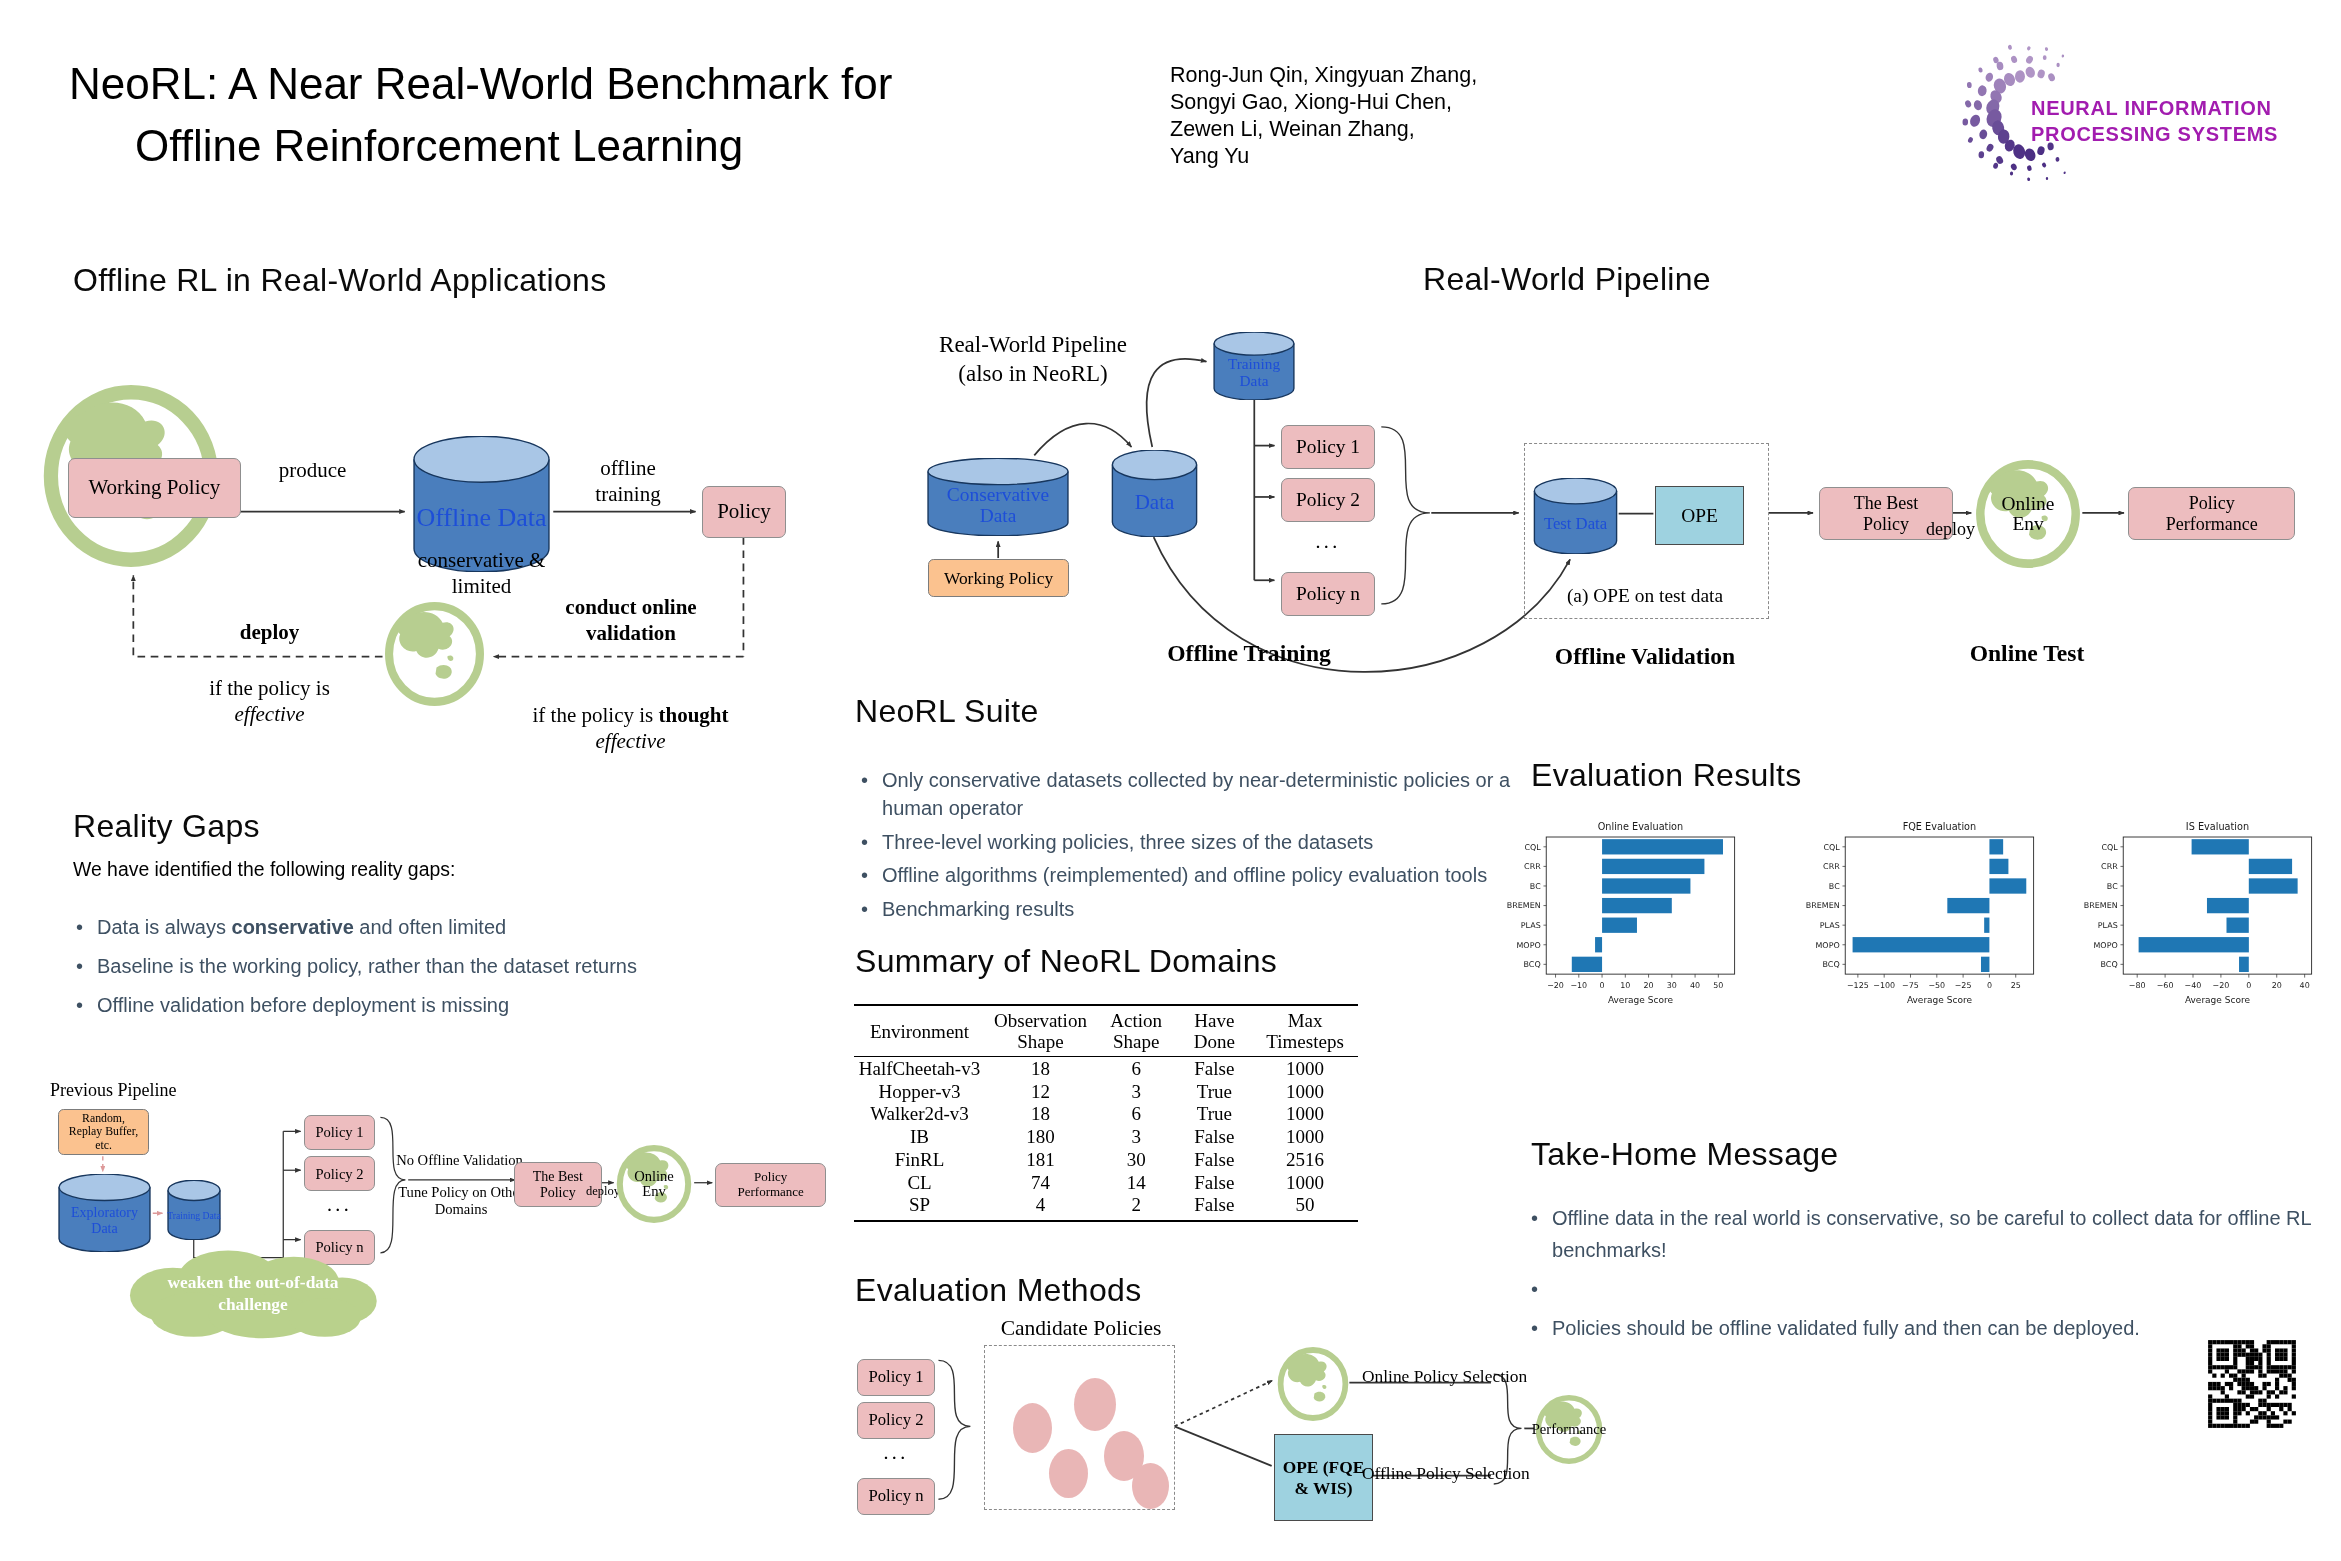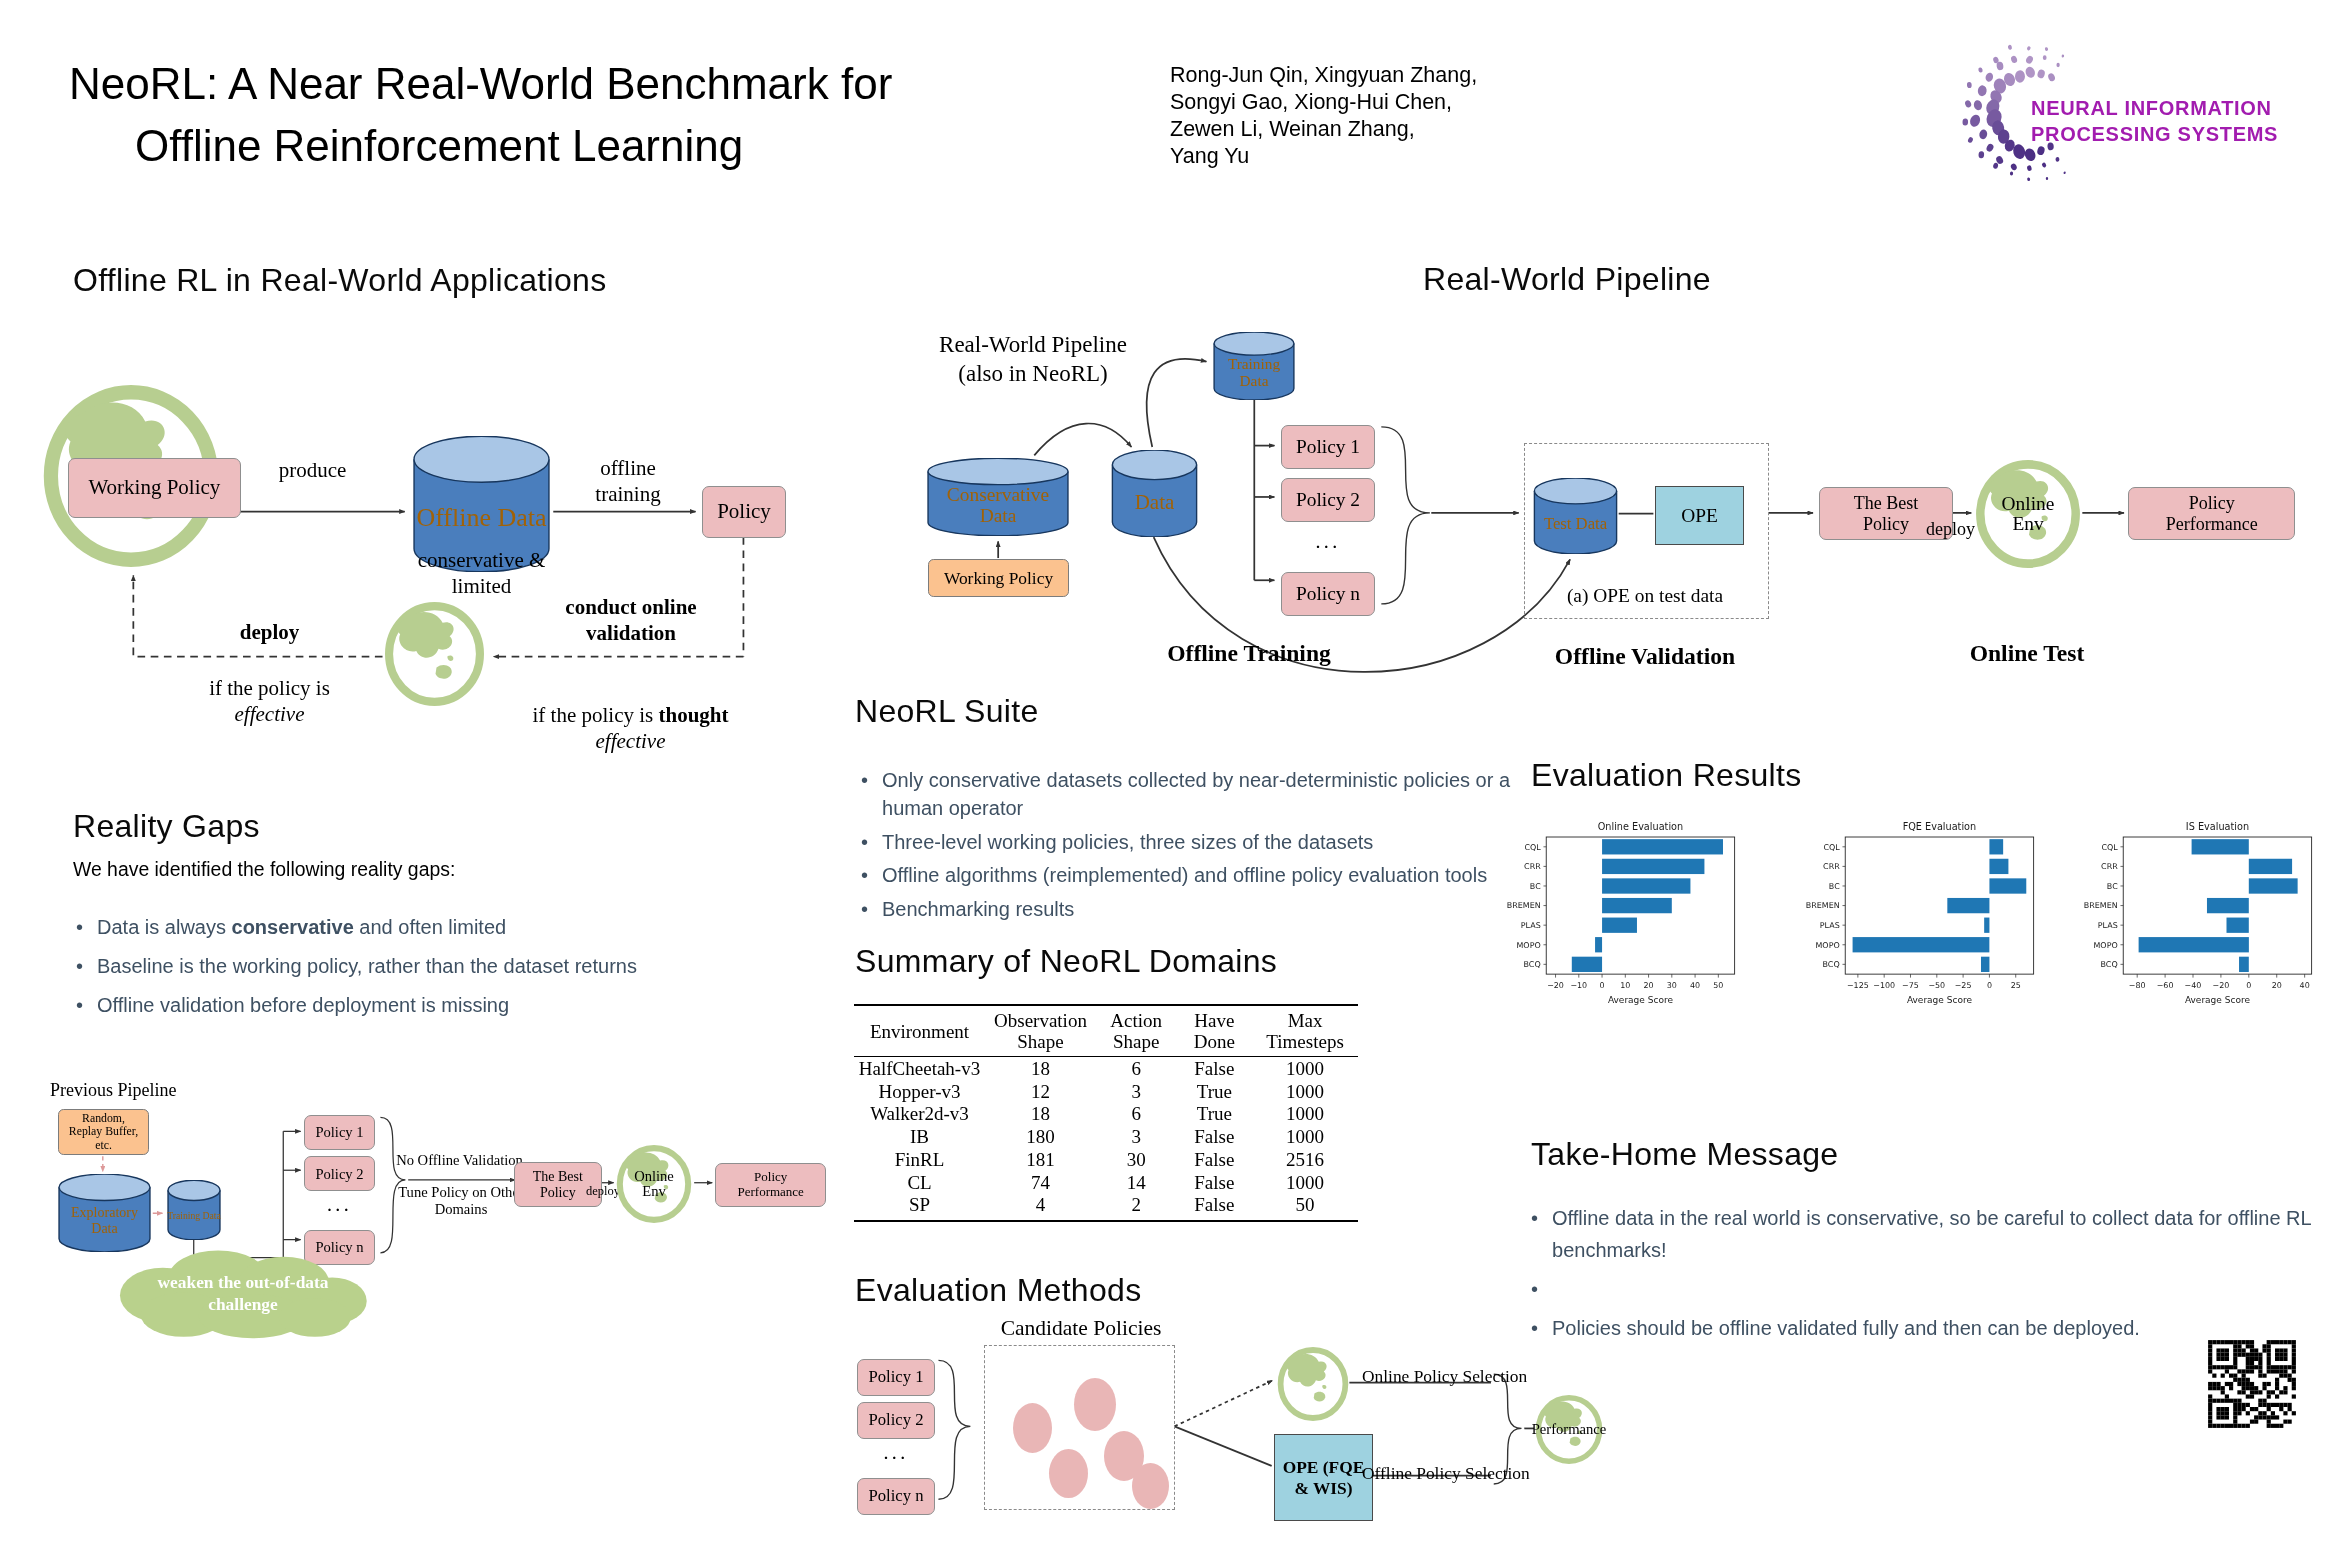--- a/index.html
+++ b/index.html
@@ -16,21 +16,21 @@
   .slate{color:#3E5062;}
   .pink{background:#EDBDBF;border:1.4px solid #8f8f8f;border-radius:7px;
         display:flex;align-items:center;justify-content:center;text-align:center;line-height:1.12;}
   .orange{background:#FBC28F;border:1.4px solid #7c7c7c;border-radius:5.6px;
         display:flex;align-items:center;justify-content:center;text-align:center;line-height:1.15;}
   .opebox{background:#9ED2E0;border:1.4px solid #4a4a4a;
         display:flex;align-items:center;justify-content:center;text-align:center;line-height:1.2;}
   .dashbox{border:1.4px dashed #8a8a8a;background:transparent;}
   .cyl{position:absolute;}
   .cyl .lbl{position:absolute;left:0;right:0;display:flex;align-items:center;justify-content:center;
-        text-align:center;line-height:1.1;color:#a16207;}
+        text-align:center;line-height:1.1;color:#1d4ed8;}
   .globe{position:absolute;}
   .globe .lbl{position:absolute;inset:0;display:flex;align-items:center;justify-content:center;
         text-align:center;line-height:1.05;color:#000;}
   .bi{display:flex;align-items:flex-start;}
   .bdot{flex:0 0 auto;margin-right:14px;}
   .bullets-suite .bi{margin-bottom:5.6px;font-size:20px;line-height:28px;}
   .bullets-reality .bi{margin-bottom:11px;font-size:20px;line-height:28px;}
   .bullets-take .bi{margin-bottom:7px;font-size:20px;line-height:32px;}
   .author-line{font-size:21.5px;line-height:27px;}
   .pbox{width:100%;font-size:19.4px;}
@@ -551,21 +551,21 @@
   <div class="abs serif ctr" style="left:371px;top:1184px;width:180px;font-size:14.6px;">Tune Policy on Other Domains</div>
   <div class="abs pink serif" style="left:514px;top:1162px;width:69px;height:43px;font-size:14px;padding:0 8.3px;">The Best Policy</div>
   <div class="abs serif" style="left:586px;top:1184px;font-size:12.5px;">deploy</div>
   <div class="globe" style="left:616px;top:1145px;width:76px;height:78px;"><svg width="76" height="78" viewBox="0 0 100 100" preserveAspectRatio="none">
         <ellipse cx="50" cy="50" rx="45" ry="46" fill="none" stroke="#B7CE90" stroke-width="8"></ellipse>
         <path fill="#B7CE90" d="M22,16 C34,6 52,8 58,20 C68,17 73,27 65,33 C72,39 63,49 54,45 C50,56 36,56 32,47 C22,50 12,40 16,31 C10,26 14,19 22,16 Z"></path>
         <path fill="#B7CE90" d="M52,63 C58,58 68,61 67,68 C65,76 53,75 51,69 Z"></path>
         <path fill="#B7CE90" d="M63,52 C67,50 70,53 68,56 C65,58 62,55 63,52 Z"></path>
       </svg><div class="lbl serif" style="font-size:14.6px;padding:0 9.7px;">Online Env</div></div>
   <div class="abs pink serif" style="left:715px;top:1163px;width:90px;height:42px;font-size:13px;padding:0 9.7px;">Policy Performance</div>
-  <div class="abs" style="left:114px;top:1247px;width:258px;height:94px;">
+  <div class="abs" style="left:124px;top:1247px;width:258px;height:94px;">
     <svg width="258" height="94" viewBox="0 0 372 136">
       <g fill="#B9D18C">
         <ellipse cx="70" cy="70" rx="62" ry="40"></ellipse>
         <ellipse cx="150" cy="45" rx="72" ry="40"></ellipse>
         <ellipse cx="245" cy="52" rx="66" ry="38"></ellipse>
         <ellipse cx="315" cy="78" rx="50" ry="34"></ellipse>
         <ellipse cx="100" cy="98" rx="62" ry="32"></ellipse>
         <ellipse cx="200" cy="100" rx="78" ry="32"></ellipse>
         <ellipse cx="290" cy="102" rx="52" ry="28"></ellipse>
       </g>

